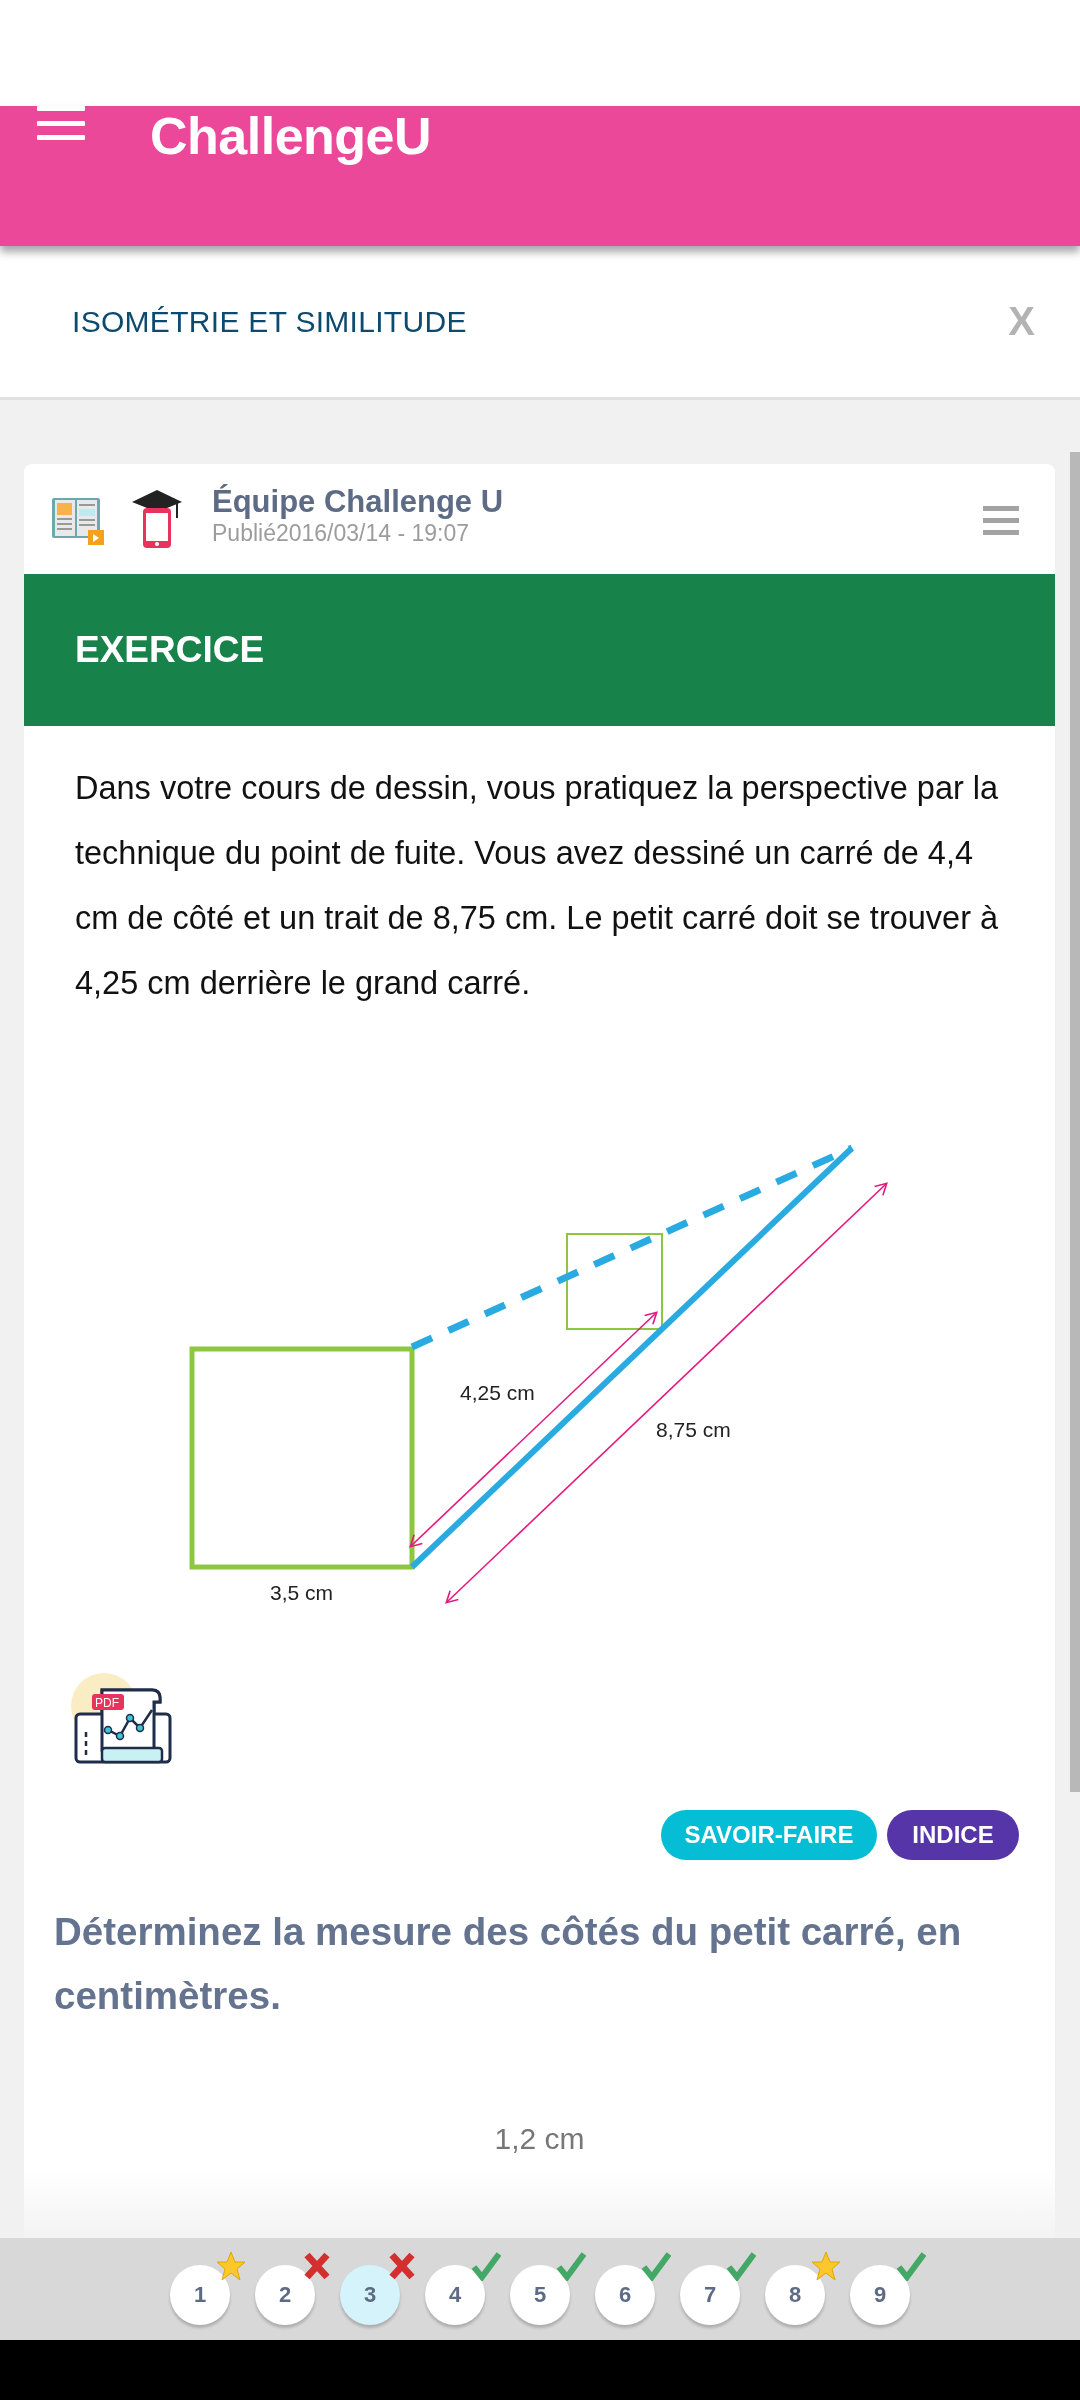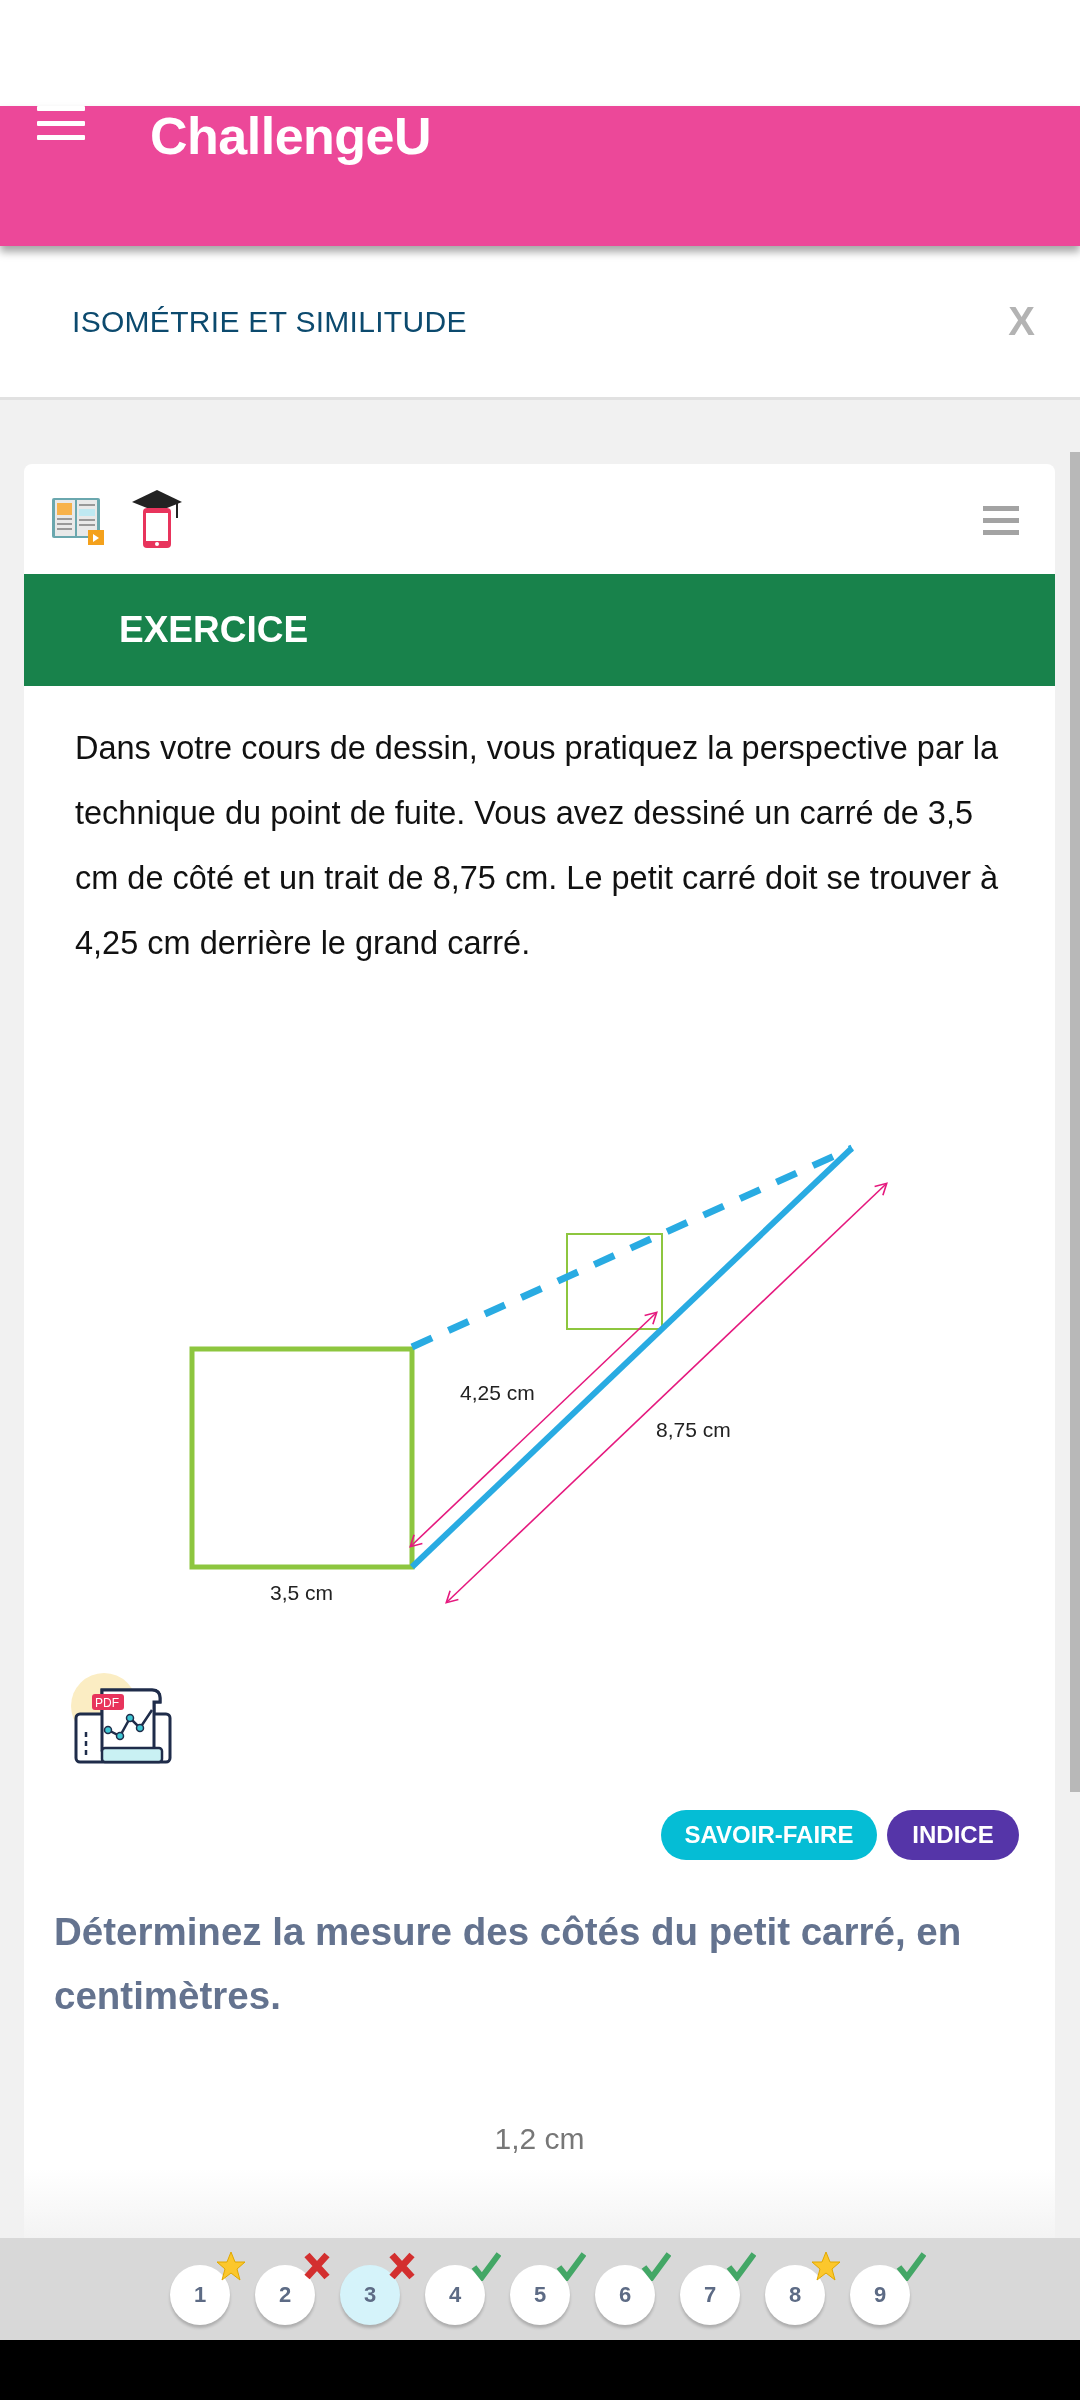--- a/index.html
+++ b/index.html
@@ -14,21 +14,21 @@
   .close-btn { margin-right: 45px; font-size: 40px; color: #b3b3b3; font-weight: bold; cursor: pointer; }
   .card { position: absolute; top: 464px; left: 24px; width: 1031px; height: 1775px; background: #ffffff; border-radius: 8px 8px 0 0; overflow: hidden; }
   .card-header { height: 110px; position: relative; display: flex; align-items: center; }
   .icon-book { position: absolute; left: 26px; top: 30px; width: 56px; height: 52px; }
   .icon-grad { position: absolute; left: 106px; top: 24px; width: 54px; height: 62px; }
   .author { position: absolute; left: 188px; top: 20px; }
   .author-name { font-size: 31px; color: #5d6b85; font-weight: bold; }
   .author-date { font-size: 23px; color: #9c9c9c; margin-top: 0px; }
   .card-menu { position: absolute; right: 36px; top: 42px; width: 36px; height: 29px; display: flex; flex-direction: column; justify-content: space-between; cursor: pointer; }
   .card-menu span { display: block; height: 5px; background: #a3a3a3; }
-  .exercise-band { height: 112px; background: #18824b; display: flex; align-items: center; padding-left: 44px; }
+  .exercise-band { height: 152px; background: #18824b; display: flex; align-items: center; }
   .exercise-label { color: #fff; font-size: 37px; font-weight: bold; margin-left: 51px; }
   .problem-text { margin: 30px 50px 0 51px; font-size: 32.5px; line-height: 65px; color: #111; }
   .diagram { position: absolute; left: -24px; top: 0; width: 1080px; height: 2400px; pointer-events: none; }
   .pdf-icon { position: absolute; left: 44px; top: 1206px; width: 110px; height: 100px; cursor: pointer; pointer-events: auto; }
   .chips { position: absolute; top: 1346px; right: 36px; display: flex; gap: 10px; }
   .chip { height: 50px; border-radius: 25px; color: #fff; font-weight: bold; font-size: 24px; display: flex; align-items: center; justify-content: center; cursor: pointer; }
   .chip-savoir { background: #05bdd5; width: 216px; }
   .chip-indice { background: #5535a8; width: 132px; }
   .question { position: absolute; top: 1436px; left: 30px; width: 971px; text-align: left; font-size: 38.5px; font-weight: bold; color: #64738f; line-height: 64px; }
   .answer { position: absolute; top: 1658px; left: 0; width: 1031px; text-align: center; font-size: 30px; color: #777; }
@@ -76,32 +76,36 @@
       <rect x="38" y="36" width="16" height="15" fill="#f4a11c"></rect>
       <polygon points="43,40 43,48 49,44" fill="#fff"></polygon>
     </svg>
     <svg class="icon-grad" viewBox="0 0 54 62">
       <polygon points="27,2 52,14 27,24 2,14" fill="#222"></polygon>
       <rect x="46" y="14" width="2" height="16" fill="#222"></rect>
       <rect x="13" y="20" width="28" height="40" rx="4" fill="#e8345c"></rect>
       <rect x="16" y="25" width="22" height="28" fill="#fff"></rect>
       <circle cx="27" cy="56" r="2" fill="#fff"></circle>
     </svg>
+    <div class="author">
+      <div class="author-name">Équipe Challenge U</div>
+      <div class="author-date">Publié2016/03/14 - 19:07</div>
+    </div>
     <div class="card-menu">
       <span></span>
       <span></span>
       <span></span>
     </div>
   </div>
 
   <div class="exercise-band">
     <div class="exercise-label">EXERCICE</div>
   </div>
 
-  <div class="problem-text">Dans votre cours de dessin, vous pratiquez la perspective par la technique du point de fuite. Vous avez dessiné un carré de 3,5 cm de côté et un trait de 8,75 cm. Le petit carré doit se trouver à 4,25 cm derrière le grand carré.</div>
+  <div class="problem-text">Dans votre cours de dessin, vous pratiquez la perspective par la technique du point de fuite. Vous avez dessiné un carré de 4,4 cm de côté et un trait de 8,75 cm. Le petit carré doit se trouver à 4,25 cm derrière le grand carré.</div>
 
   <svg class="diagram" viewBox="0 0 1080 2400" style="top:-464px;">
     <defs>
       <marker id="ah" markerWidth="14" markerHeight="14" refX="11" refY="7" orient="auto-start-reverse" markerUnits="userSpaceOnUse">
         <path d="M1,1 L12,7 L1,13" fill="none" stroke="#e5197e" stroke-width="1.6"></path>
       </marker>
     </defs>
     <rect x="192" y="1349" width="220" height="218" fill="none" stroke="#8dc63f" stroke-width="5"></rect>
     <rect x="567" y="1234" width="95" height="95" fill="none" stroke="#8dc63f" stroke-width="2"></rect>
     <line x1="412" y1="1347" x2="852" y2="1148" stroke="#29abe2" stroke-width="7" stroke-dasharray="22,18"></line>

